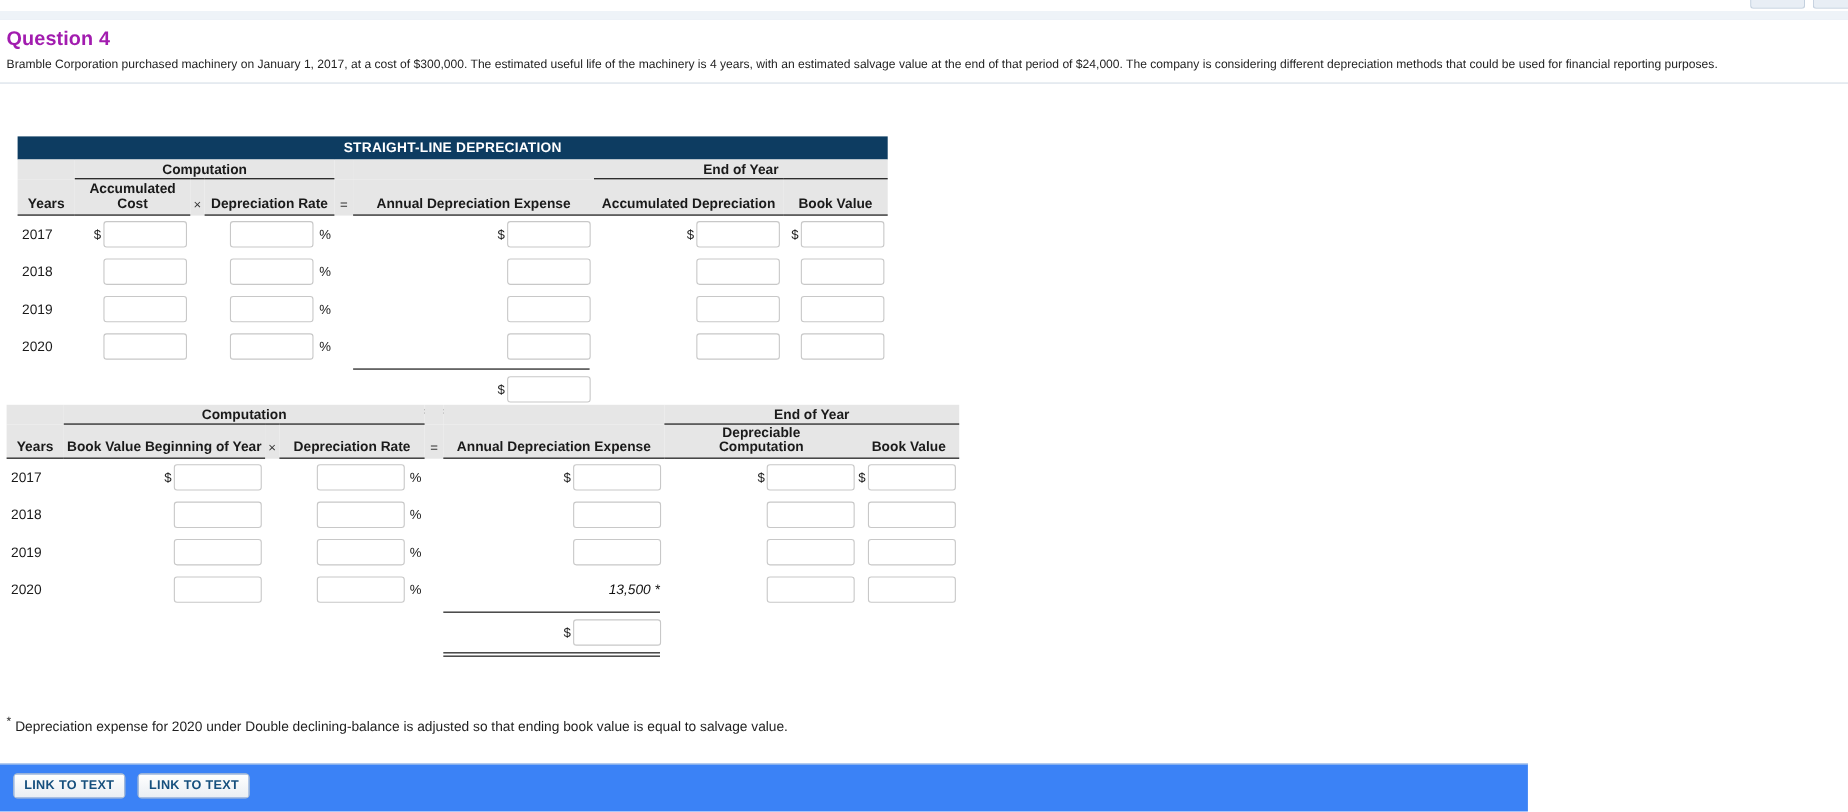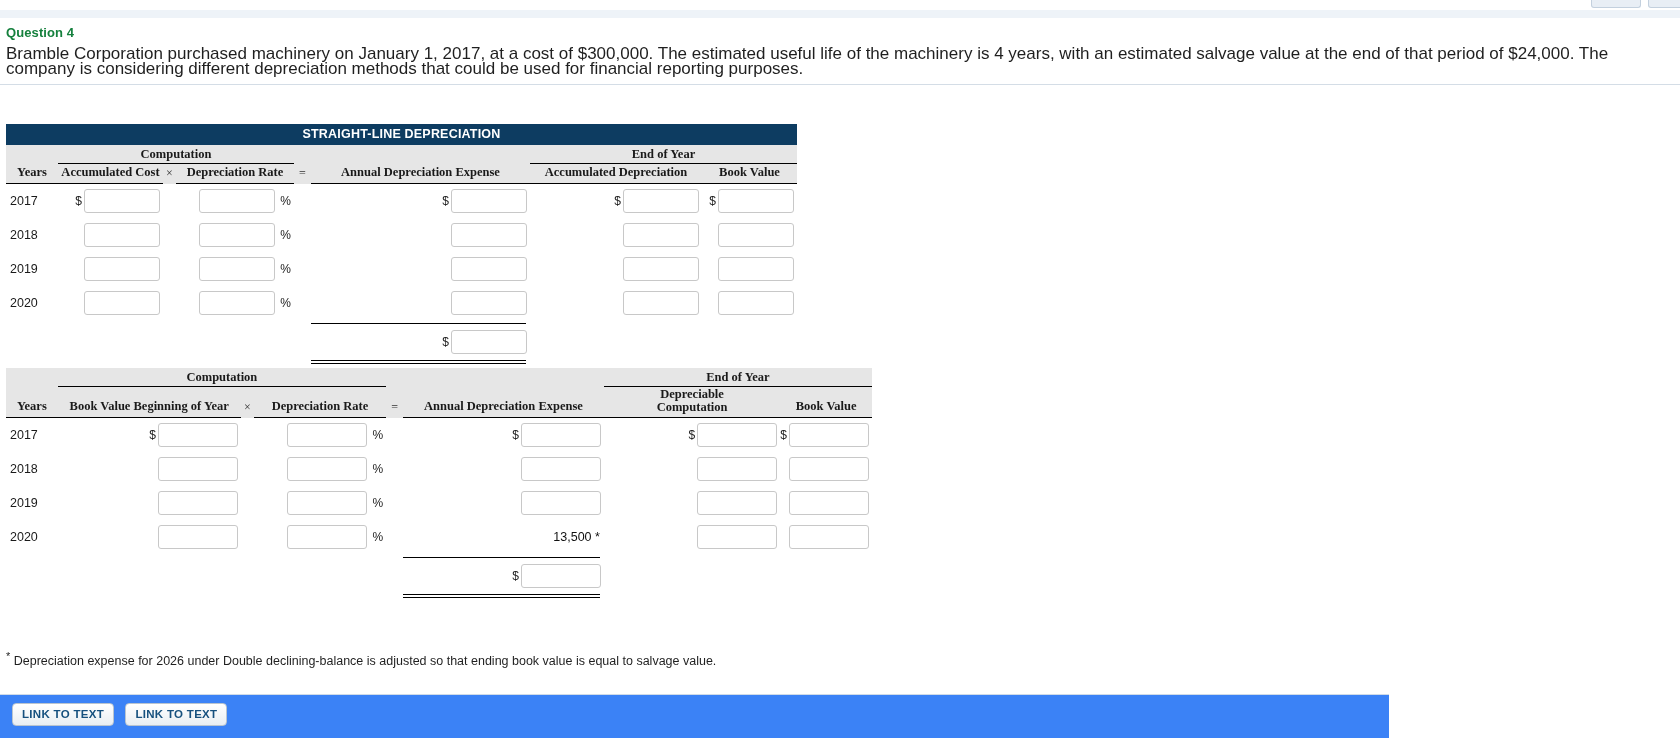--- a/index.html
+++ b/index.html
@@ -50,62 +50,61 @@
   .question-block {
     position: absolute;
     top: 18px; left: 0;
     width: 1680px;
     padding: 4px 6px 8px 6px;
     box-sizing: border-box;
     border-bottom: 1px solid #d4dde6;
     background: #ffffff;
   }
   .question-title {
-    color: #15803d;
+    color: #a21caf;
     font-weight: bold;
-    font-size: 13px;
+    font-size: 18px;
     margin: 3px 0 6px 0;
     letter-spacing: .1px;
   }
   .question-body {
-    font-size: 17px;
+    font-size: 11px;
     line-height: 15px;
     color: #1f1f1f;
   }
 
   .instruction {
     position: absolute;
     top: 96px; left: 6px;
     width: 1600px;
     font-size: 12.5px;
     color: #1f1f1f;
   }
 
   
   .schedule {
     position: absolute;
     border-collapse: collapse;
     font-size: 12.5px;
   }
-  .schedule.sl  { top: 124px; left: 6px; width: 791px; }
+  .schedule.sl  { top: 124px; left: 16px; width: 791px; }
   .schedule.ddb { top: 368px; left: 6px; width: 866px; }
 
   .title-bar {
     background: #0d3c61;
     color: #ffffff;
     font-weight: bold;
     text-align: center;
     font-size: 12.5px;
     padding: 3px 0 4px 0;
     letter-spacing: .2px;
   }
 
   .grouprow td, .colrow td {
     background: #e6e6e6;
-    font-family: Liberation Serif, serif;
   }
   .grouprow td {
     text-align: center;
     font-weight: bold;
     font-size: 12.5px;
     padding: 2px 0 1px 0;
   }
   .grouprow td.grp {
     border-bottom: 1.5px solid #000;
   }
@@ -172,20 +171,21 @@
   }
   .inp.w-short { width: 76px; }
   .inp.w-mid   { width: 80px; }
 
   .static-val {
     font-size: 12.5px;
     color: #111;
     text-align: right;
     padding-right: 4px;
     white-space: nowrap;
+    font-style: italic;
   }
 
   
   .rule-cell { padding: 0 !important; height: 6px !important; }
   .rule-line {
     border-top: 1.5px solid #000;
     height: 0;
     margin: 0 4px 0 0;
   }
   .totalrow td { padding: 0; height: 32px; vertical-align: middle; }
@@ -629,21 +629,21 @@
       <td class="dbl-cell" colspan="5"></td>
       <td class="dbl-cell">
             <div class="dbl-line"></div>
           </td>
       <td class="dbl-cell" colspan="2"></td>
     </tr>
   </tbody>
     </table>
 
   <div class="footnote">
-    <span class="ast">*</span><span> Depreciation expense for 2026 under Double declining-balance is adjusted so that ending book value is equal to salvage value.</span>
+    <span class="ast">*</span><span> Depreciation expense for 2020 under Double declining-balance is adjusted so that ending book value is equal to salvage value.</span>
   </div>
 
   <div class="bottom-bar">
     <span class="link-btn">LINK TO TEXT</span>
     <span class="link-btn">LINK TO TEXT</span>
   </div>
 
 </div>
 
 </body></html>

